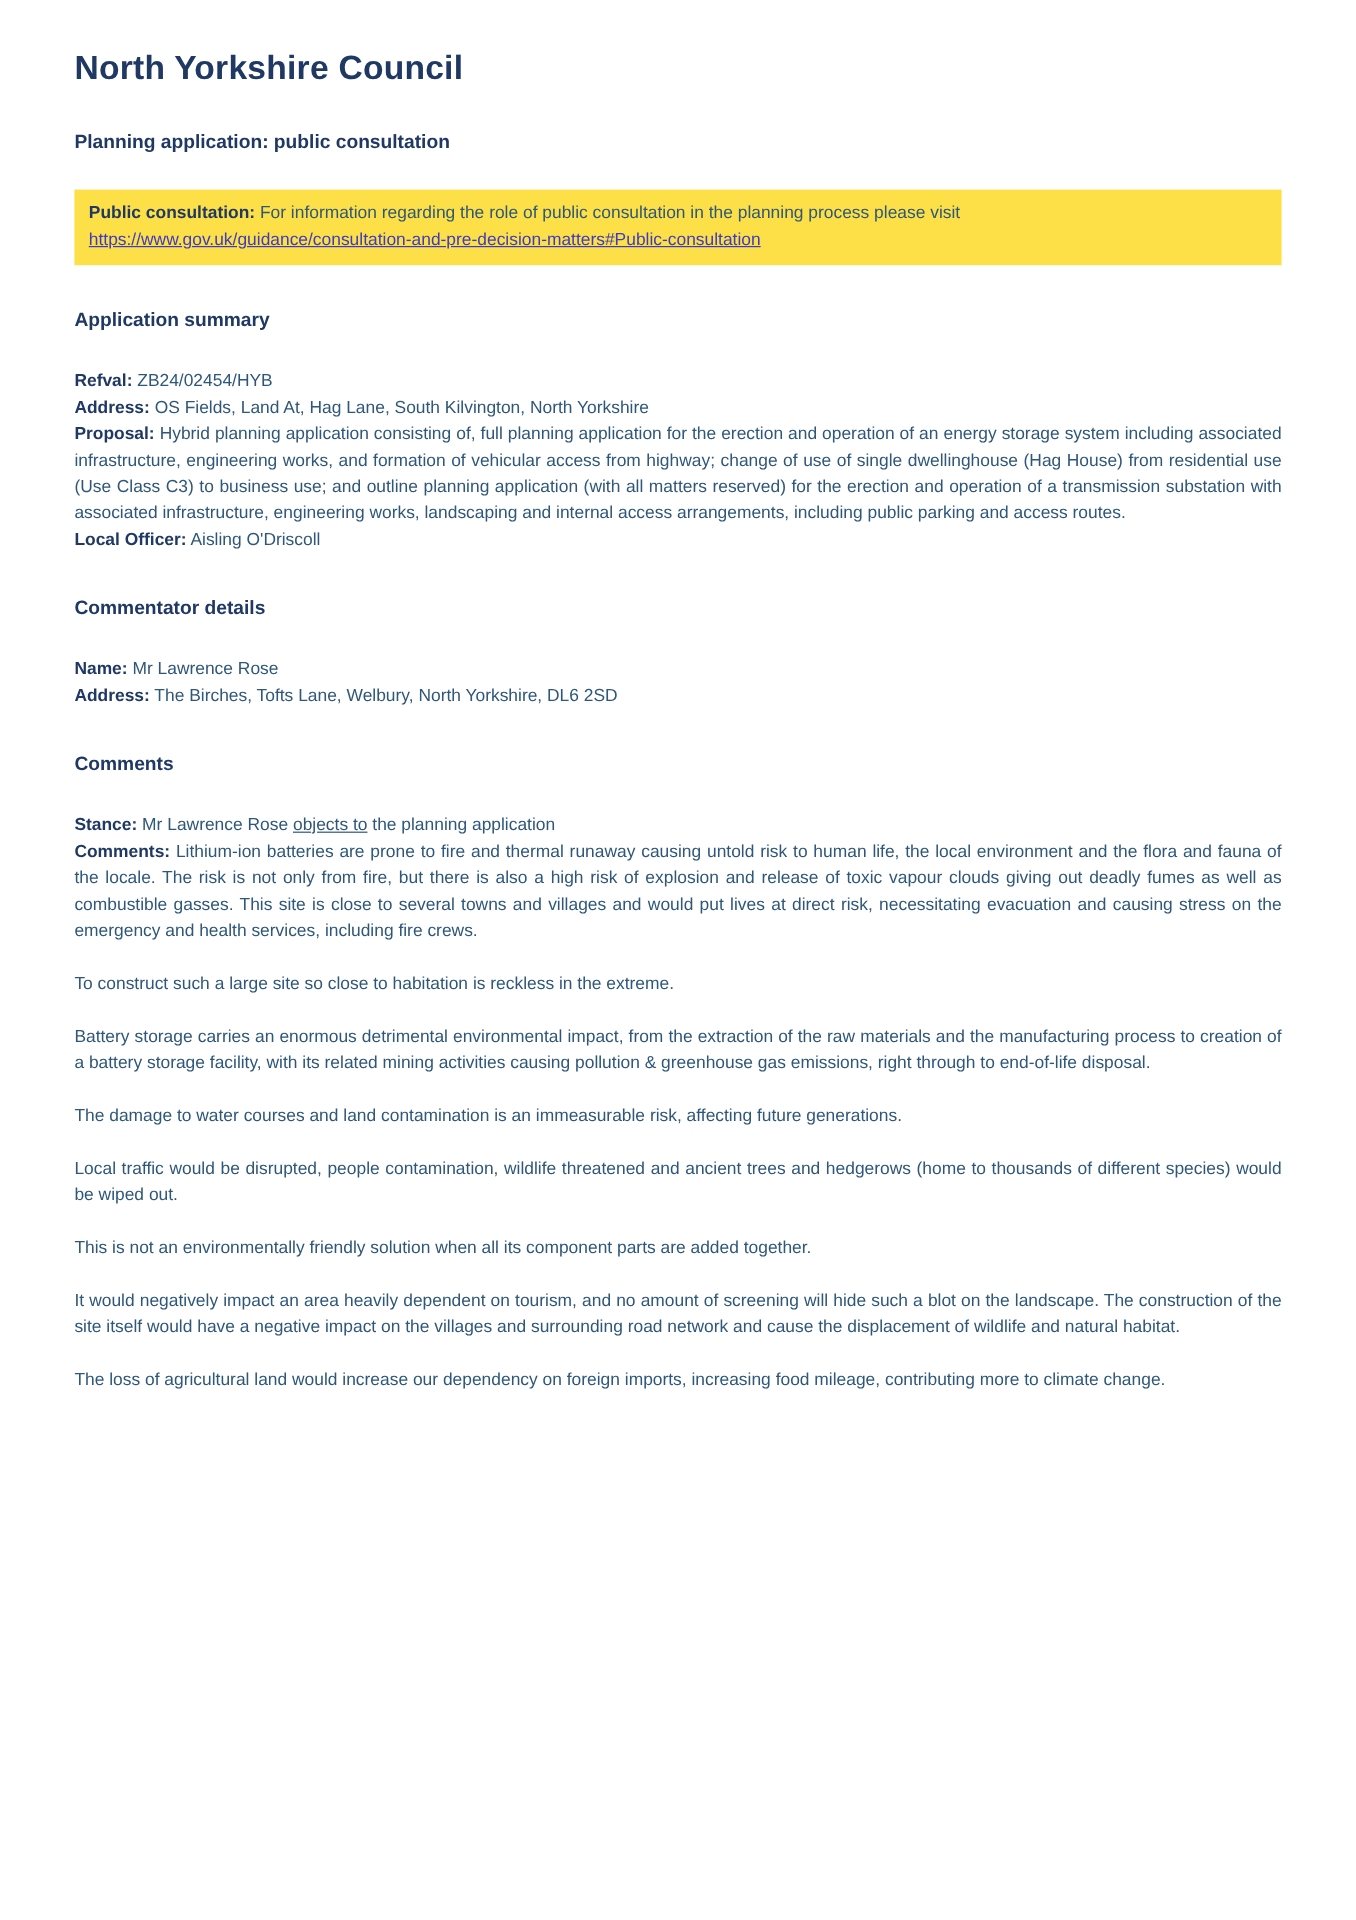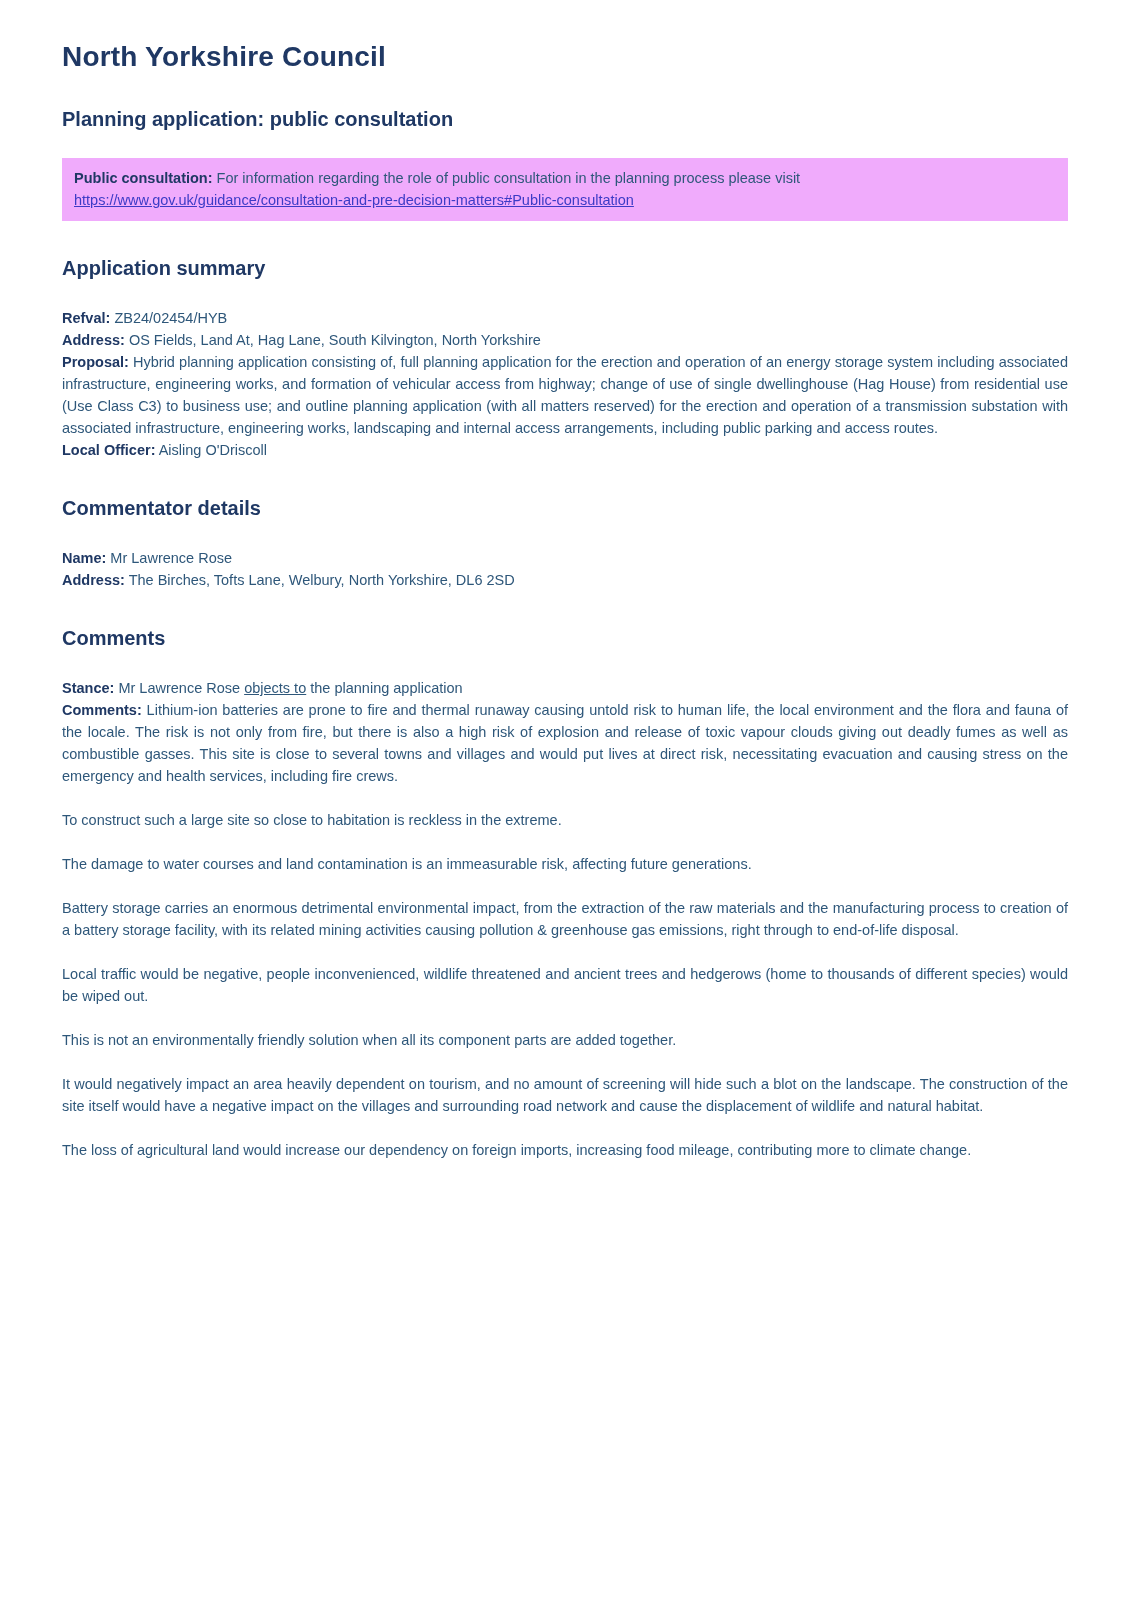--- a/index.html
+++ b/index.html
@@ -22,21 +22,21 @@
   }
   h1 {
     font-size: 28px;
     line-height: 34px;
     color: #1F3864;
     font-weight: bold;
     margin: 0 0 32px 0;
     letter-spacing: 0.2px;
   }
   h2 {
-    font-size: 20px;
+    font-size: 16px;
     line-height: 26px;
     color: #1F3864;
     font-weight: bold;
     margin: 34px 0 26px 0;
   }
   h2.first {
     margin-top: 0;
   }
   p {
     margin: 0 0 22px 0;
@@ -46,21 +46,21 @@
   }
   .bold-intro {
     color: #1F3864;
     font-weight: bold;
   }
   .lbl {
     color: #1F3864;
     font-weight: bold;
   }
   .notice {
-    background: #f0abfc;
+    background: #fde047;
     padding: 9px 12px 10px 12px;
     margin: 0 0 30px 0;
   }
   .notice .lbl {
     color: #1F3864;
   }
   a, .link {
     color: #3C3BC6;
     text-decoration: underline;
     cursor: pointer;
@@ -141,21 +141,21 @@
       <span class="lbl">Stance:</span>
       <span>Mr Lawrence Rose</span>
       <span class="u">objects to</span>
       <span>the planning application</span>
     </p>
     <p class="justify">
       <span class="lbl">Comments:</span>
       <span>Lithium-ion batteries are prone to fire and thermal runaway causing untold risk to human life, the local environment and the flora and fauna of the locale. The risk is not only from fire, but there is also a high risk of explosion and release of toxic vapour clouds giving out deadly fumes as well as combustible gasses. This site is close to several towns and villages and would put lives at direct risk, necessitating evacuation and causing stress on the emergency and health services, including fire crews.</span>
     </p>
     <p class="justify">To construct such a large site so close to habitation is reckless in the extreme.</p>
+    <p class="justify">Battery storage carries an enormous detrimental environmental impact, from the extraction of the raw materials and the manufacturing process to creation of a battery storage facility, with its related mining activities causing pollution &amp; greenhouse gas emissions, right through to end-of-life disposal.</p>
     <p class="justify">The damage to water courses and land contamination is an immeasurable risk, affecting future generations.</p>
-    <p class="justify">Battery storage carries an enormous detrimental environmental impact, from the extraction of the raw materials and the manufacturing process to creation of a battery storage facility, with its related mining activities causing pollution &amp; greenhouse gas emissions, right through to end-of-life disposal.</p>
-    <p class="justify">Local traffic would be negative, people inconvenienced, wildlife threatened and ancient trees and hedgerows (home to thousands of different species) would be wiped out.</p>
+    <p class="justify">Local traffic would be disrupted, people contamination, wildlife threatened and ancient trees and hedgerows (home to thousands of different species) would be wiped out.</p>
     <p class="justify">This is not an environmentally friendly solution when all its component parts are added together.</p>
     <p class="justify">It would negatively impact an area heavily dependent on tourism, and no amount of screening will hide such a blot on the landscape. The construction of the site itself would have a negative impact on the villages and surrounding road network and cause the displacement of wildlife and natural habitat.</p>
     <p class="justify">The loss of agricultural land would increase our dependency on foreign imports, increasing food mileage, contributing more to climate change.</p>
   </div>
 
 </div>
 
 </body></html>

